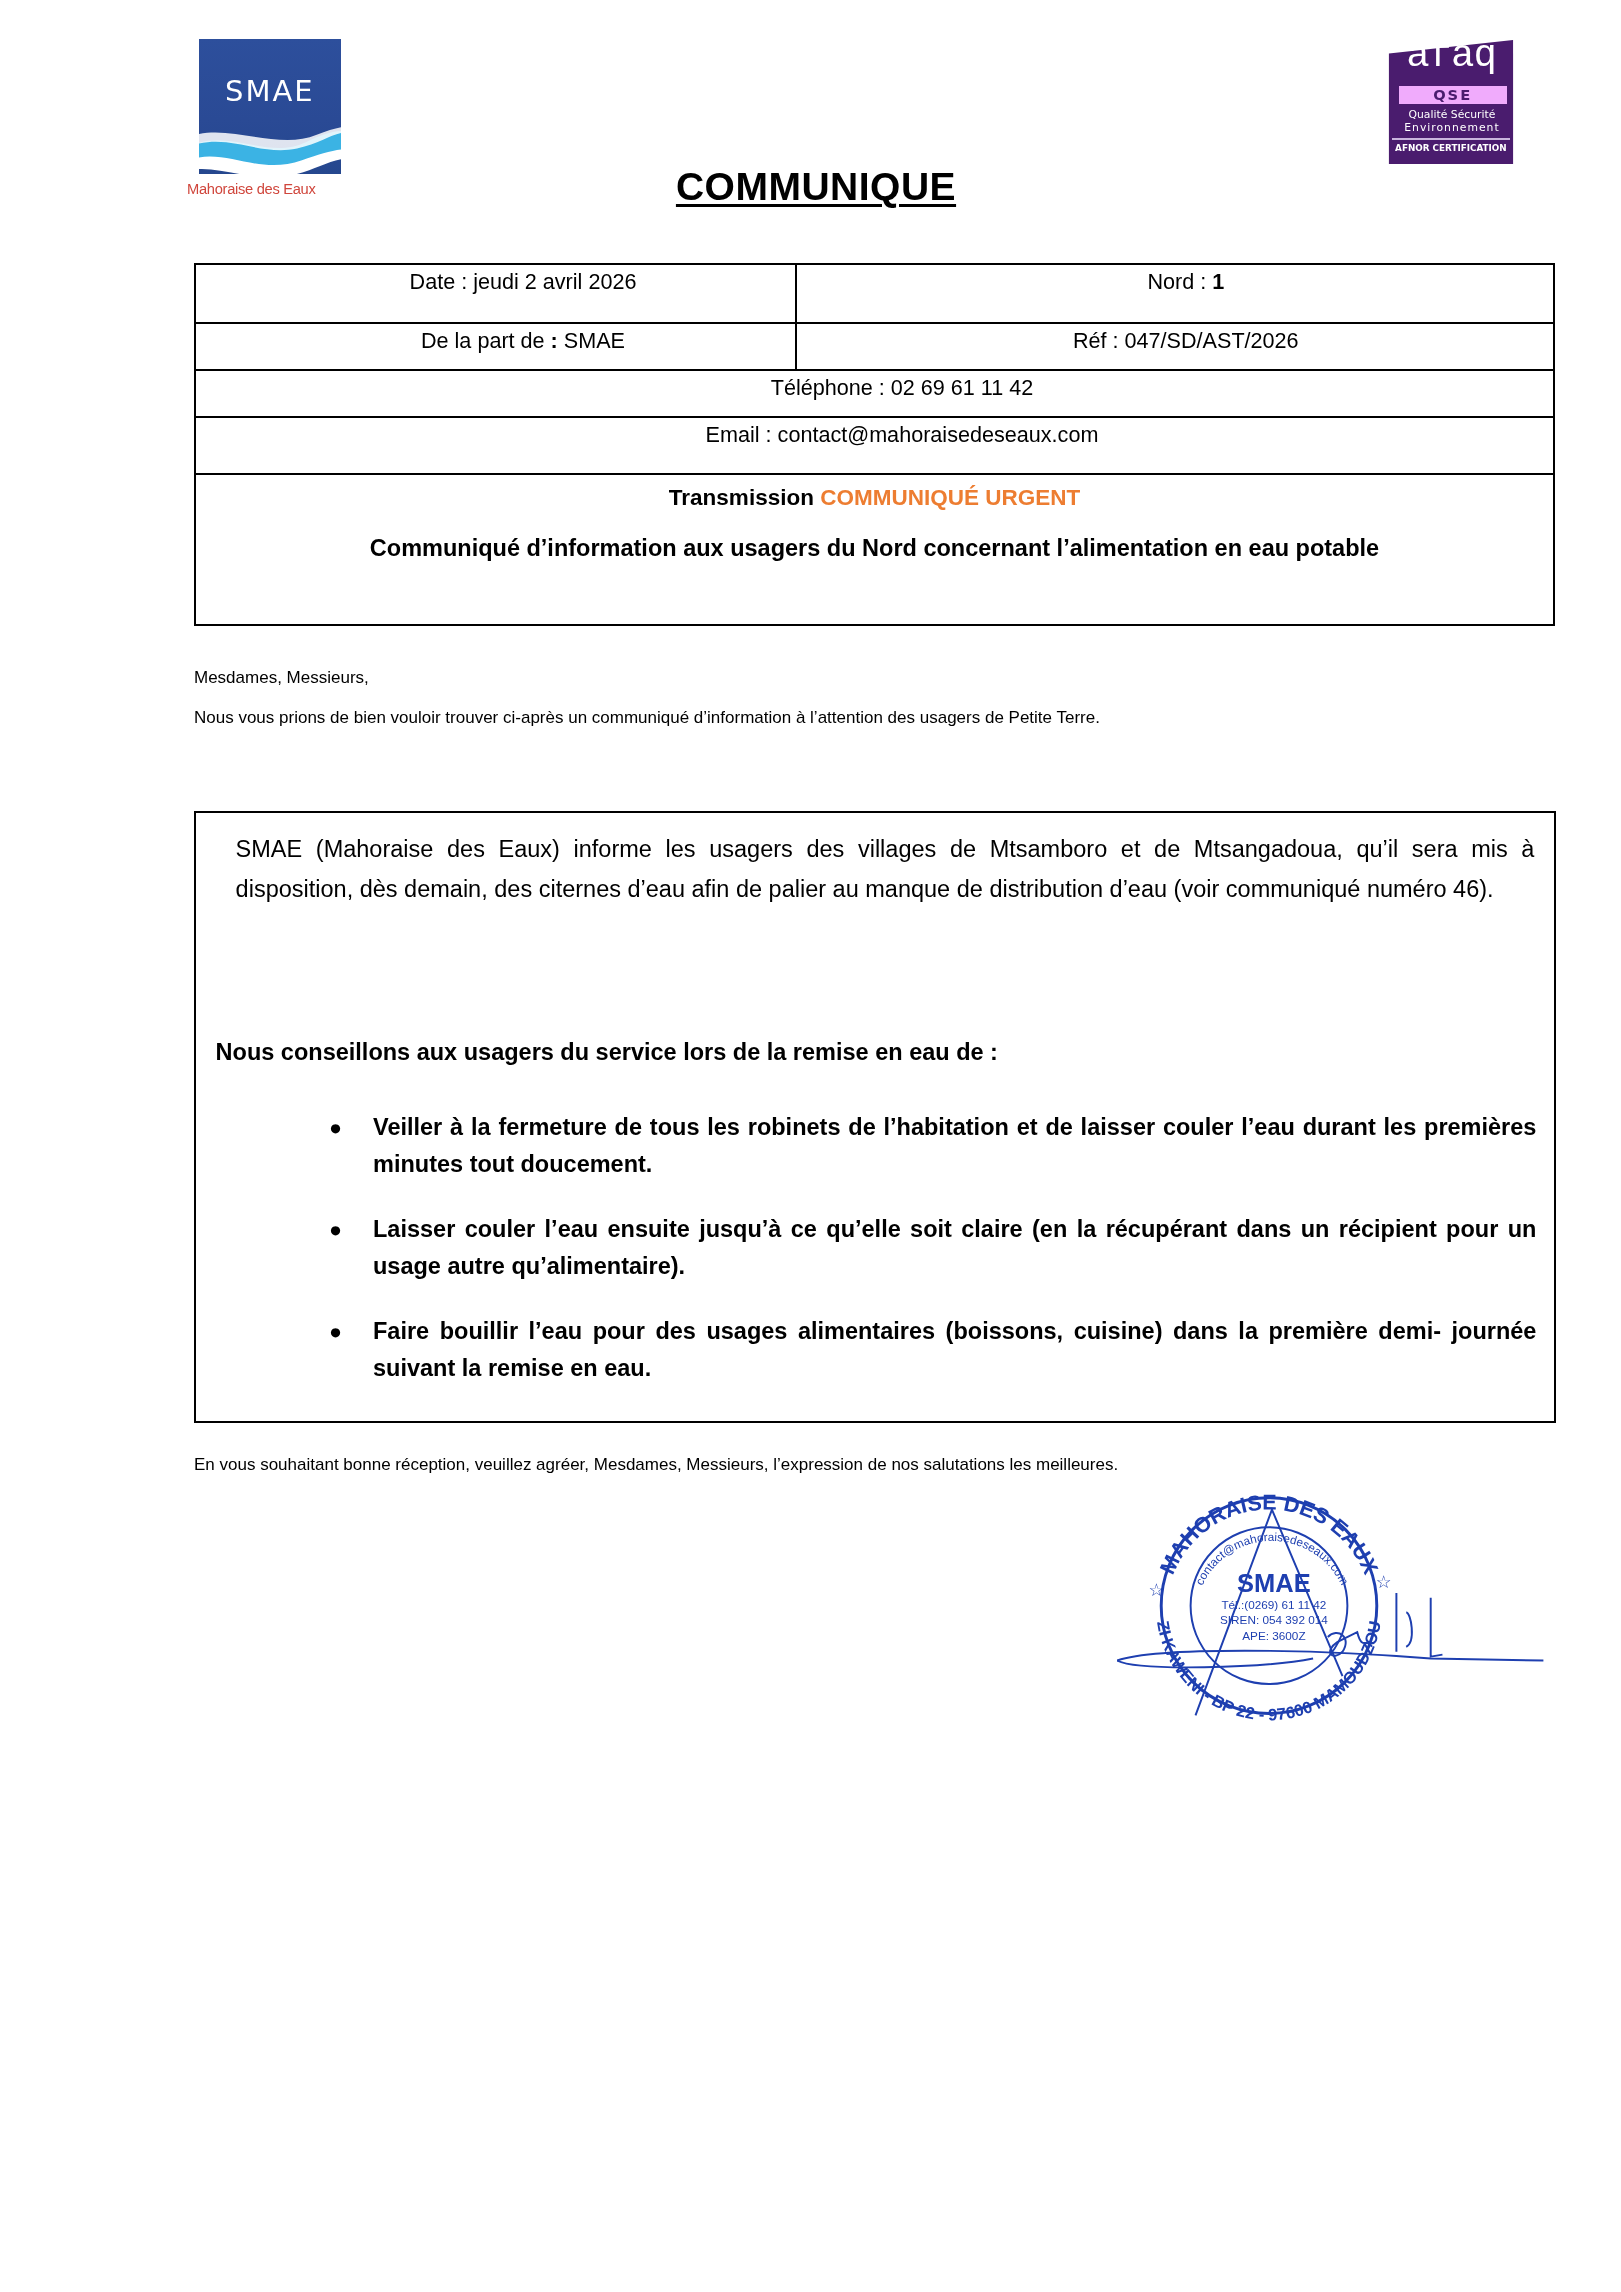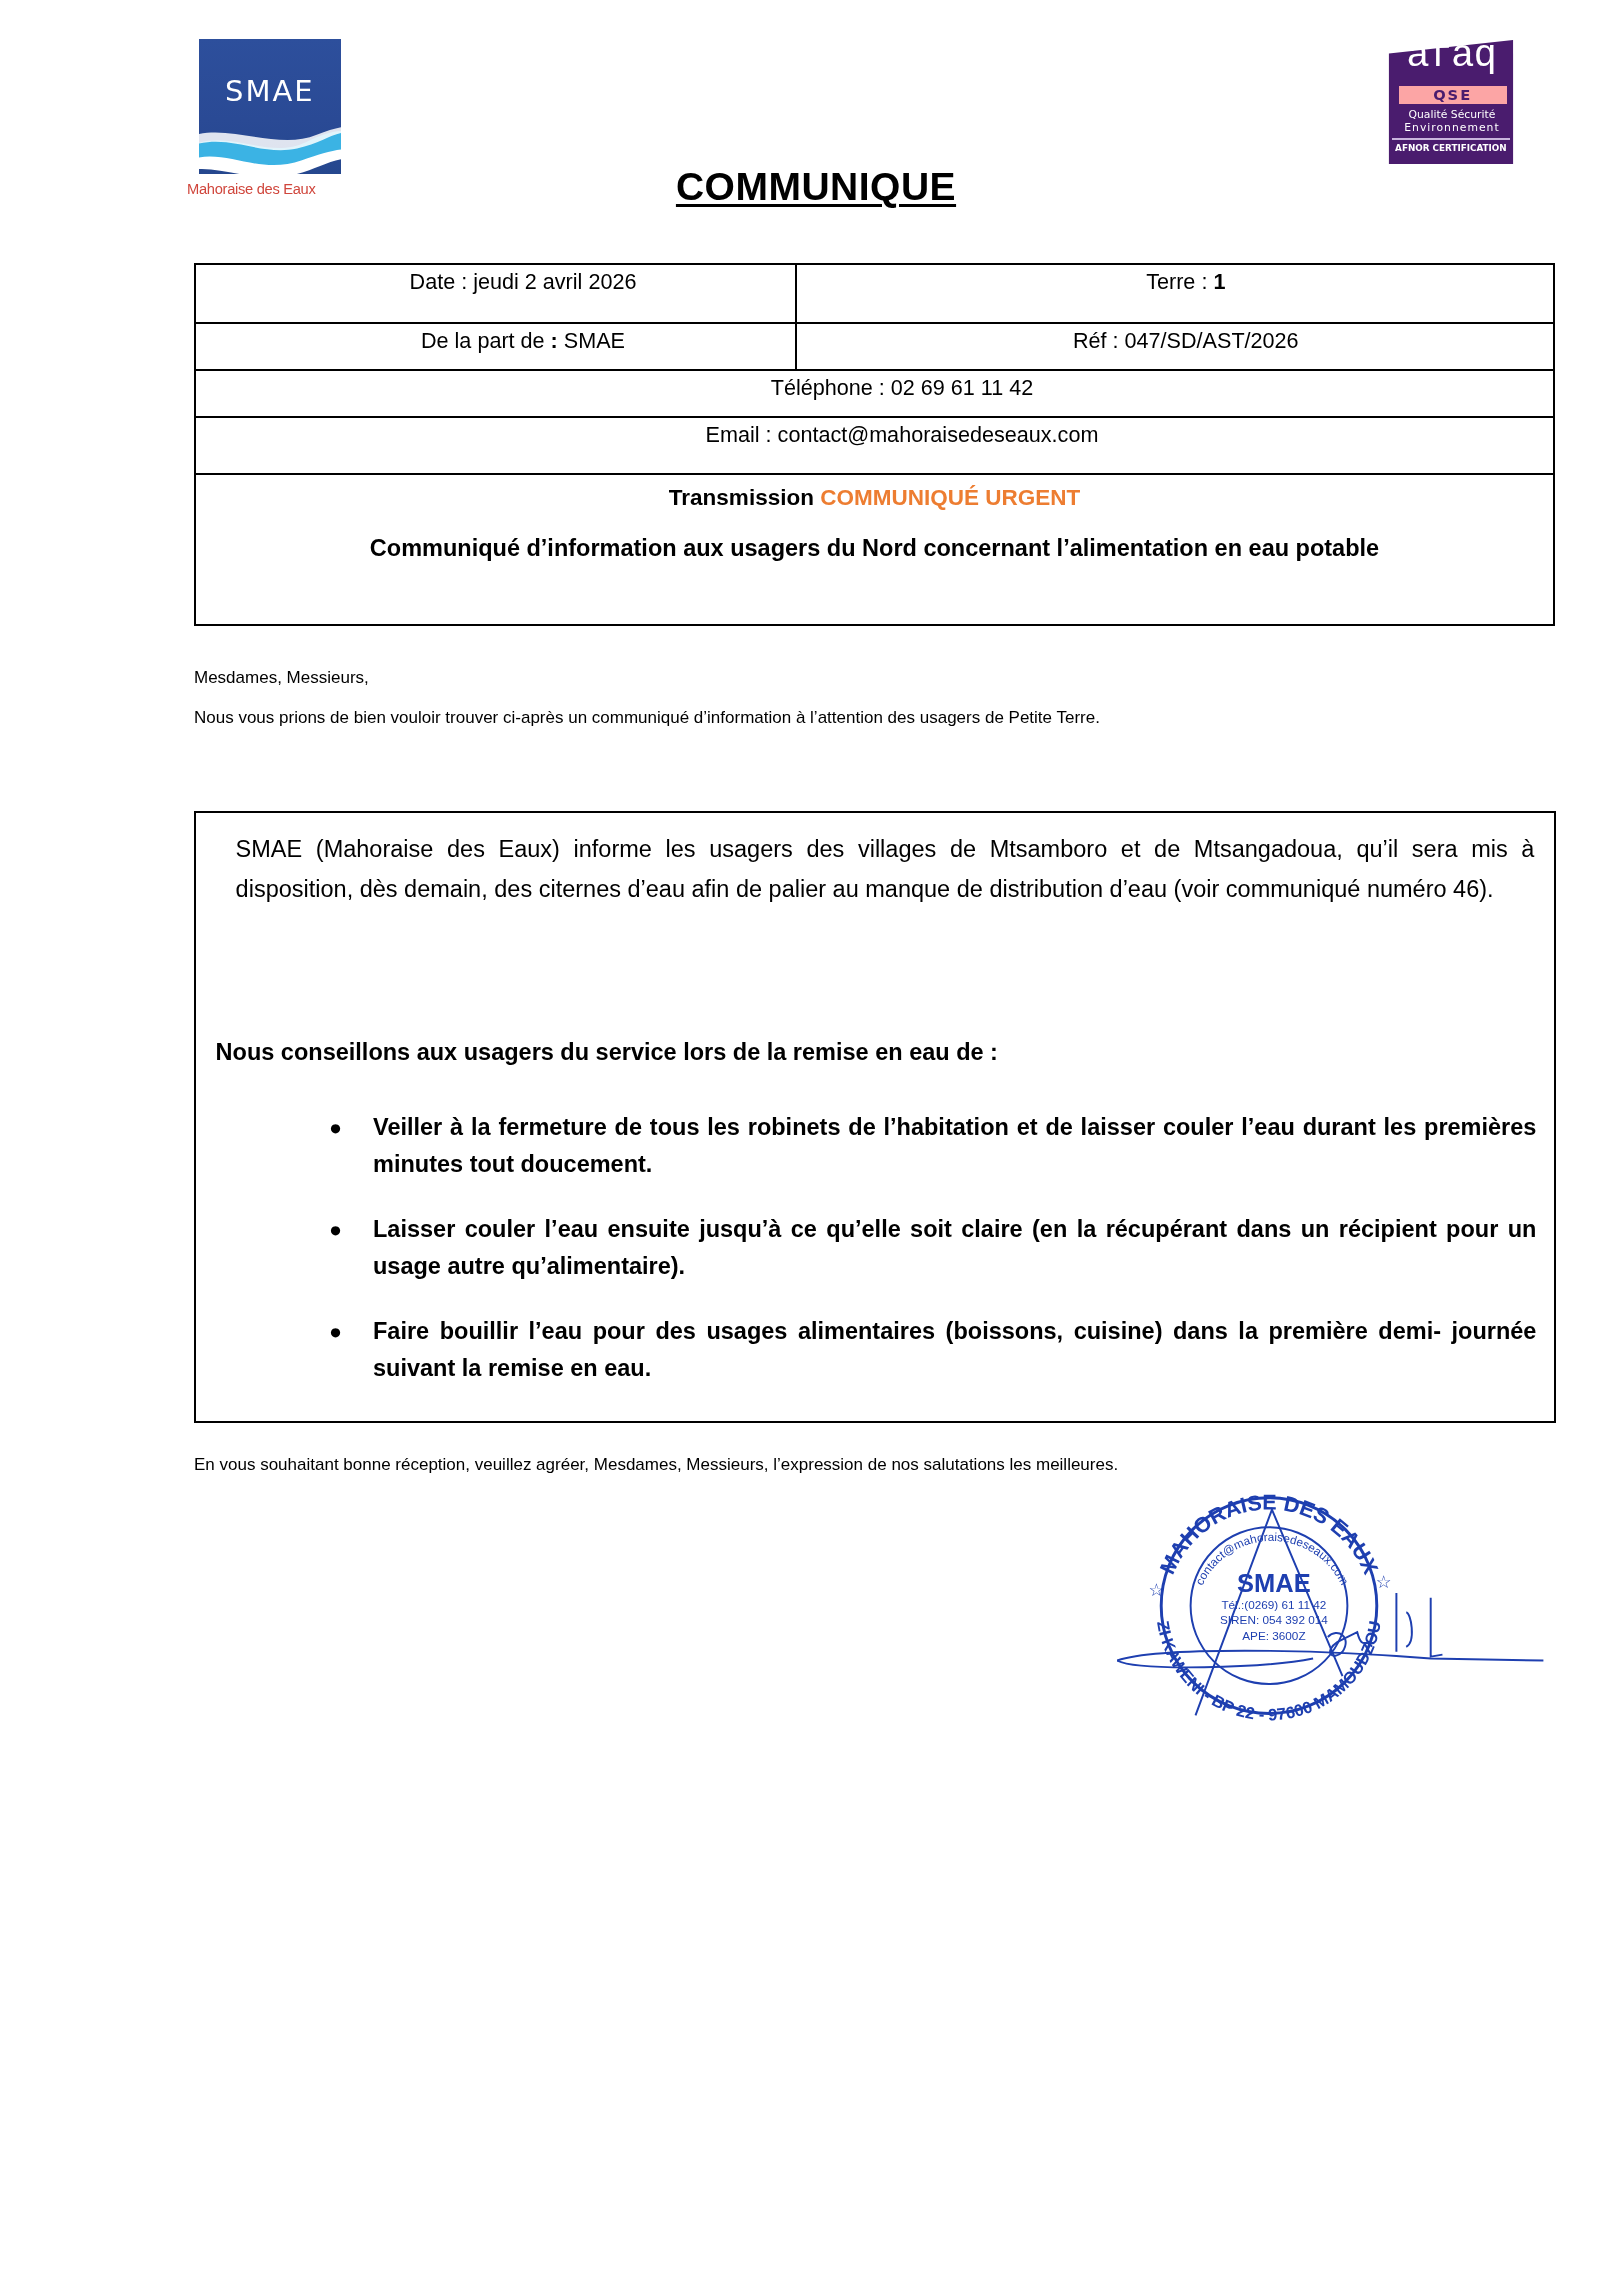--- a/index.html
+++ b/index.html
@@ -8,21 +8,21 @@
   
   .smae-logo { position: absolute; left: 187px; top: 39px; width: 157px; height: 176px; }
   .smae-box { position: absolute; left: 11.8px; top: 0; width: 142px; height: 135px; background: linear-gradient(180deg, #2d4f9c 0%, #2a4a95 60%, #25478e 100%); overflow: hidden; }
   .smae-box .smae-word { position: absolute; left: 0; right: 0; top: 35px; text-align: center; color: #fff; font-size: 29px; letter-spacing: 2px; font-family: "DejaVu Sans", sans-serif; }
   .smae-wave { position: absolute; left: -9.8px; top: 78px; width: 167px; height: 69px; }
   .smae-sub { position: absolute; left: 0; top: 142px; width: 157px; font-size: 14.7px; color: #d0463c; white-space: nowrap; letter-spacing: -0.3px; }
 
   .afaq-logo { position: absolute; left: 1385px; top: 36px; width: 132px; height: 132px; }
   .afaq-shape { position: absolute; left: 0; top: 0; width: 132px; height: 132px; }
   .afaq-word { position: absolute; left: 0; right: 0; top: -2px; text-align: center; color: #fff; font-size: 39px; font-family: Liberation Mono, monospace; letter-spacing: -1px; }
-  .afaq-qse { position: absolute; left: 13.7px; top: 50px; width: 108px; height: 17.6px; background: #fca5a5; color: #4a1c6e; font-weight: bold; font-size: 14.7px; text-align: center; line-height: 17.6px; font-family: "DejaVu Sans", sans-serif; letter-spacing: 2px; }
+  .afaq-qse { position: absolute; left: 13.7px; top: 50px; width: 108px; height: 17.6px; background: #f0abfc; color: #4a1c6e; font-weight: bold; font-size: 14.7px; text-align: center; line-height: 17.6px; font-family: "DejaVu Sans", sans-serif; letter-spacing: 2px; }
   .afaq-line { position: absolute; left: 7.8px; right: 5.9px; text-align: center; color: #fff; font-size: 10.8px; font-family: "DejaVu Sans", sans-serif; white-space: nowrap; }
   .afaq-l1 { top: 72px; }
   .afaq-l2 { top: 85px; letter-spacing: 1px; }
   .afaq-afnor { position: absolute; left: 6.9px; top: 102px; width: 118px; height: 17.6px; color: #fff; font-size: 8.8px; font-weight: bold; text-align: center; line-height: 17.6px; border-top: 2px solid #c9b5dd; font-family: "DejaVu Sans", sans-serif; }
 
   
   .doc-title { position: absolute; left: 0; right: 0; top: 165px; text-align: center; font-size: 39px; font-weight: bold; text-decoration: underline; text-decoration-thickness: 2.9px; text-underline-offset: 3.9px; letter-spacing: 0.5px; padding-left: 11px; }
 
   
   .header-table { position: absolute; left: 194px; top: 263px; width: 1361px; border-collapse: collapse; }
@@ -84,21 +84,21 @@
 
 <div class="doc-title">COMMUNIQUE</div>
 
 <table class="header-table">
   <tbody>
       <tr class="row1">
     <td style="width:599px;">
           <span class="cell-text">Date : jeudi 2 avril 2026</span>
         </td>
     <td class="right">
-          <span class="cell-text"><span>Terre : </span><span class="lbl-bold">1</span></span>
+          <span class="cell-text"><span>Nord : </span><span class="lbl-bold">1</span></span>
         </td>
   </tr>
   <tr class="row2">
     <td>
           <span class="cell-text"><span>De la part de </span><span class="lbl-bold">:</span><span> SMAE</span></span>
         </td>
     <td class="right">
           <span class="cell-text">Réf : 047/SD/AST/2026</span>
         </td>
   </tr>

